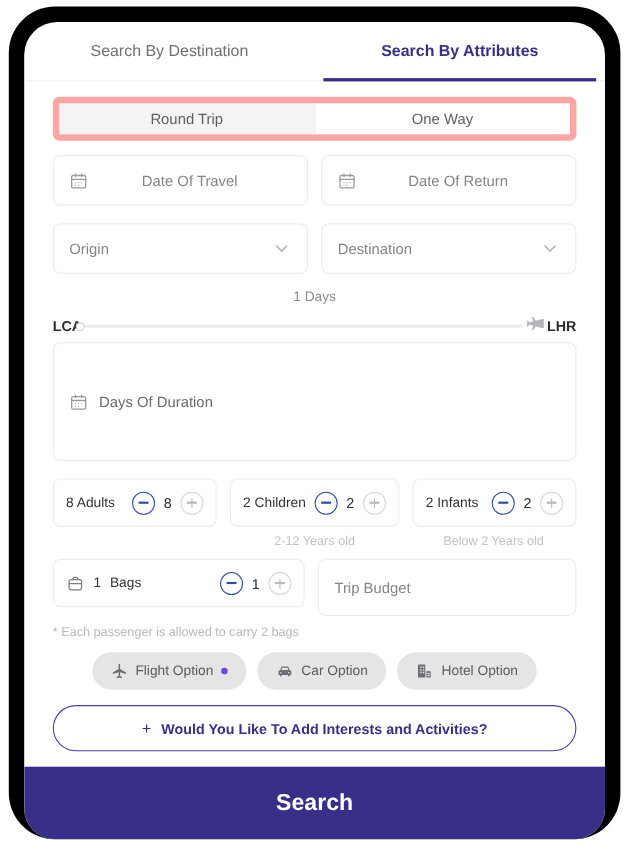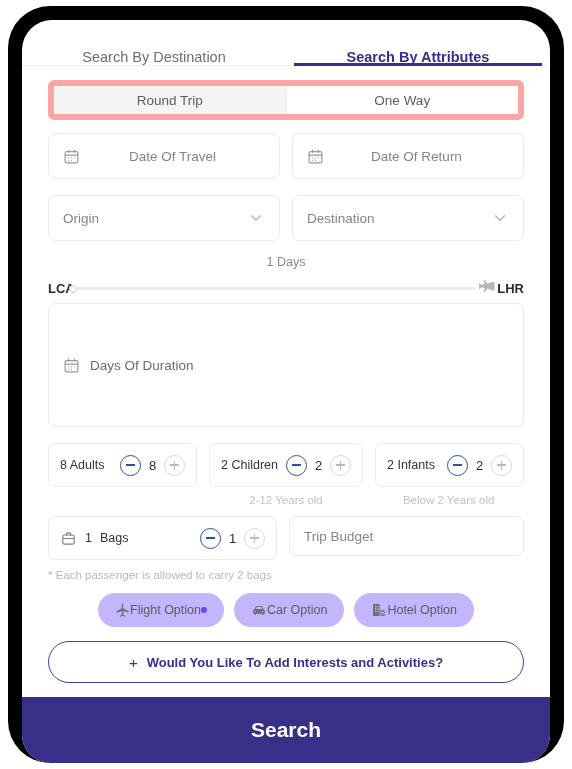--- a/index.html
+++ b/index.html
@@ -22,24 +22,23 @@
     background: #ffffff;
     border-radius: 30px 30px 28px 28px;
     overflow: hidden;
     display: flex;
     flex-direction: column;
   }
 
   
   .tabs {
     display: flex;
-    height: 46px;
+    height: 54px;
     border-bottom: 1px solid #ececec;
     flex: none;
-    align-items: flex-end;
   }
   .tab {
     flex: 1;
     display: flex;
     align-items: center;
     justify-content: center;
     font-size: 14.5px;
     color: #6e6e73;
     position: relative;
     cursor: pointer;
@@ -217,24 +216,25 @@
 
   
   .pills {
     display: flex;
     gap: 10px;
     justify-content: center;
     margin-bottom: 14px;
   }
   .pill {
     height: 34px;
-    background: #c4b5fd;
+    background: #e5e5e5;
     border-radius: 17px;
     display: flex;
     align-items: center;
+    gap: 7px;
     padding: 0 17px;
     font-size: 12.5px;
     color: #5a5a60;
     cursor: pointer;
     text-align: right;
   }
   .dot {
     width: 6px; height: 6px;
     border-radius: 50%;
     background: #6c4ae0;
@@ -445,21 +445,21 @@
             <span class="circ minus">
                 <span class="bar"></span>
               </span>
             <span class="cval">1</span>
             <span class="circ plus">
                 <span class="bar"></span>
                 <span class="bar2"></span>
               </span>
           </span>
         </div>
-        <div class="field" style="height:40px">
+        <div class="field" style="height:52px">
           <span class="lbl">Trip Budget</span>
         </div>
       </div>
 
       <div class="bagnote">* Each passenger is allowed to carry 2 bags</div>
 
       <div class="pills">
         <div class="pill">
           <span class="ico">
             <svg width="15" height="15" viewBox="0 0 24 24" fill="#6e6e75">

